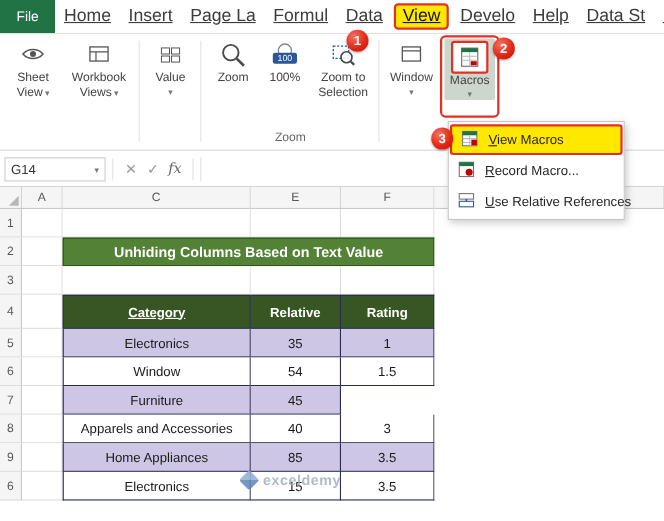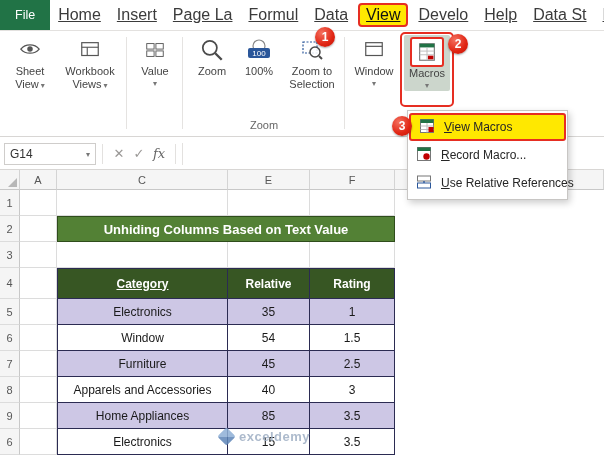--- a/index.html
+++ b/index.html
@@ -288,21 +288,20 @@
       <div class="td wht w-e">54</div>
       <div class="td wht w-f">1.5</div>
       <div class="nf w-fill"></div>
     </div>
 
     <div class="row" style="height:26px;">
       <div class="rn w-rn">7</div>
       <div class="g w-a"></div>
       <div class="td first lav w-c">Furniture</div>
       <div class="td lav w-e">45</div>
-      <div class="td lav w-f">2.5</div>
       <div class="nf w-fill"></div>
     </div>
 
     <div class="row" style="height:26px;">
       <div class="rn w-rn">8</div>
       <div class="g w-a"></div>
       <div class="td first wht w-c">Apparels and Accessories</div>
       <div class="td wht w-e">40</div>
       <div class="td wht w-f">3</div>
       <div class="nf w-fill"></div>

